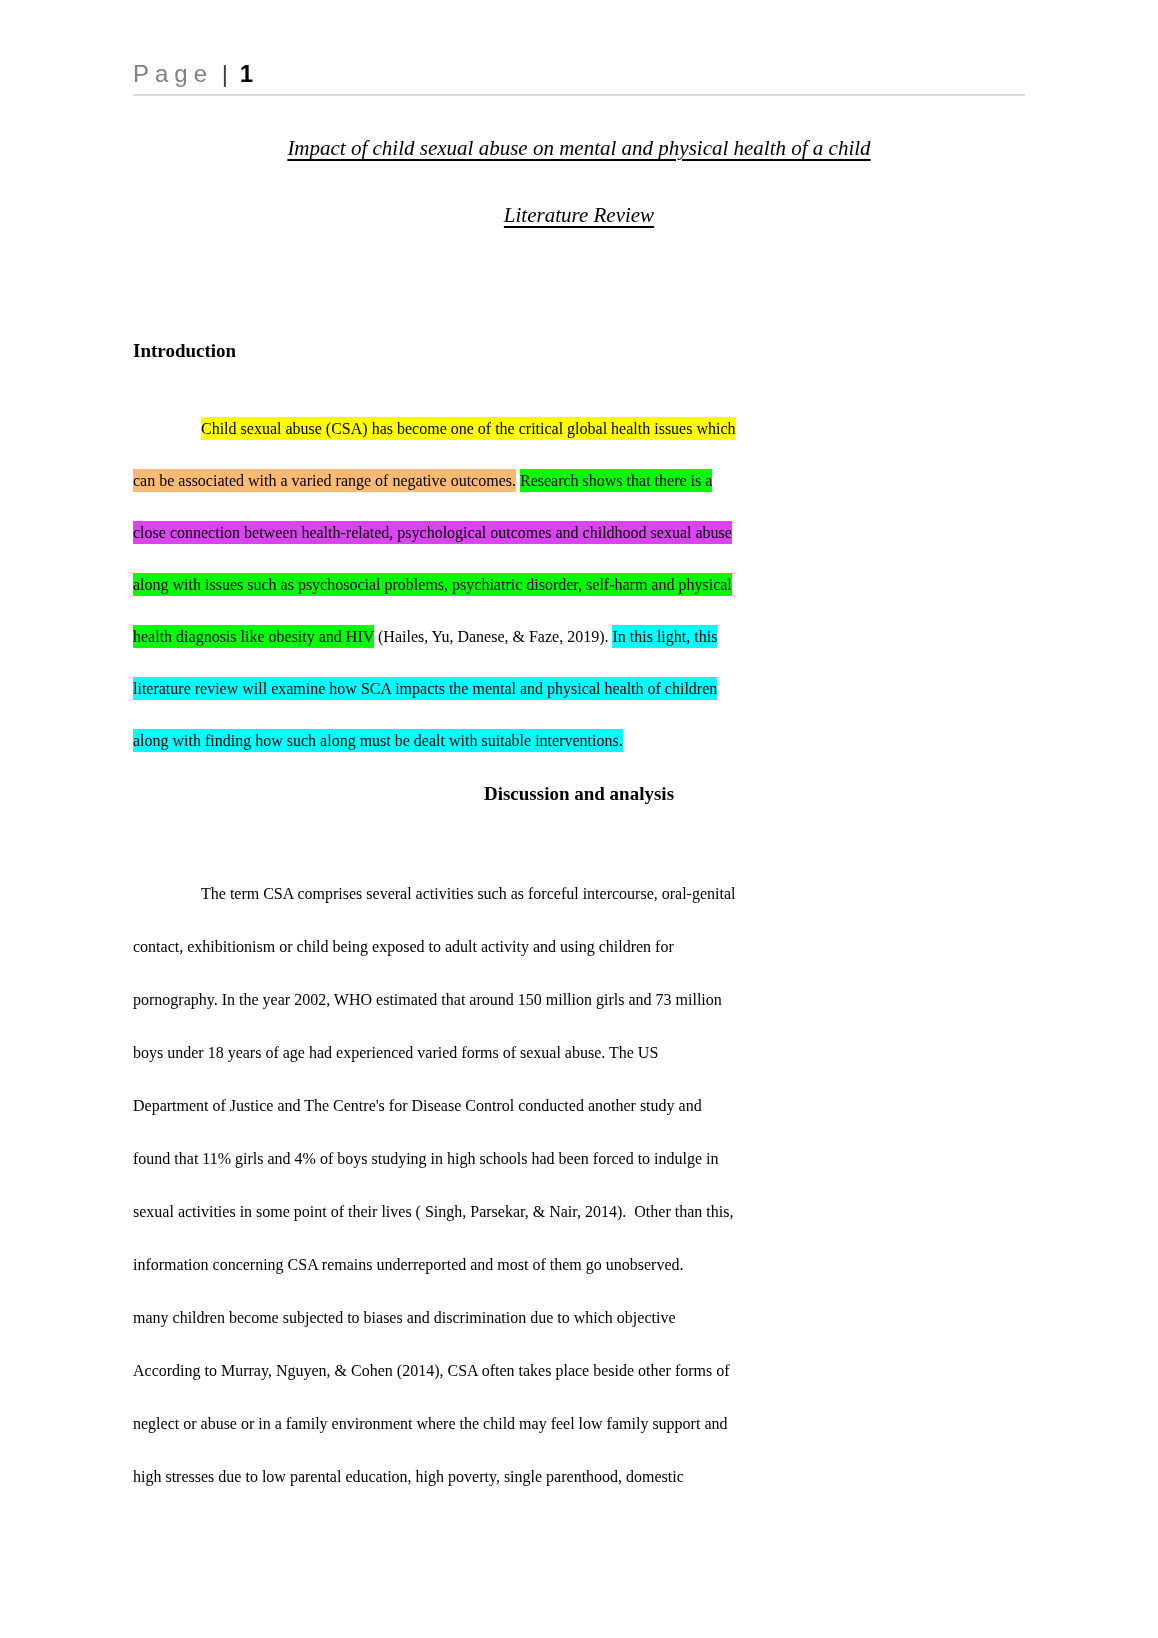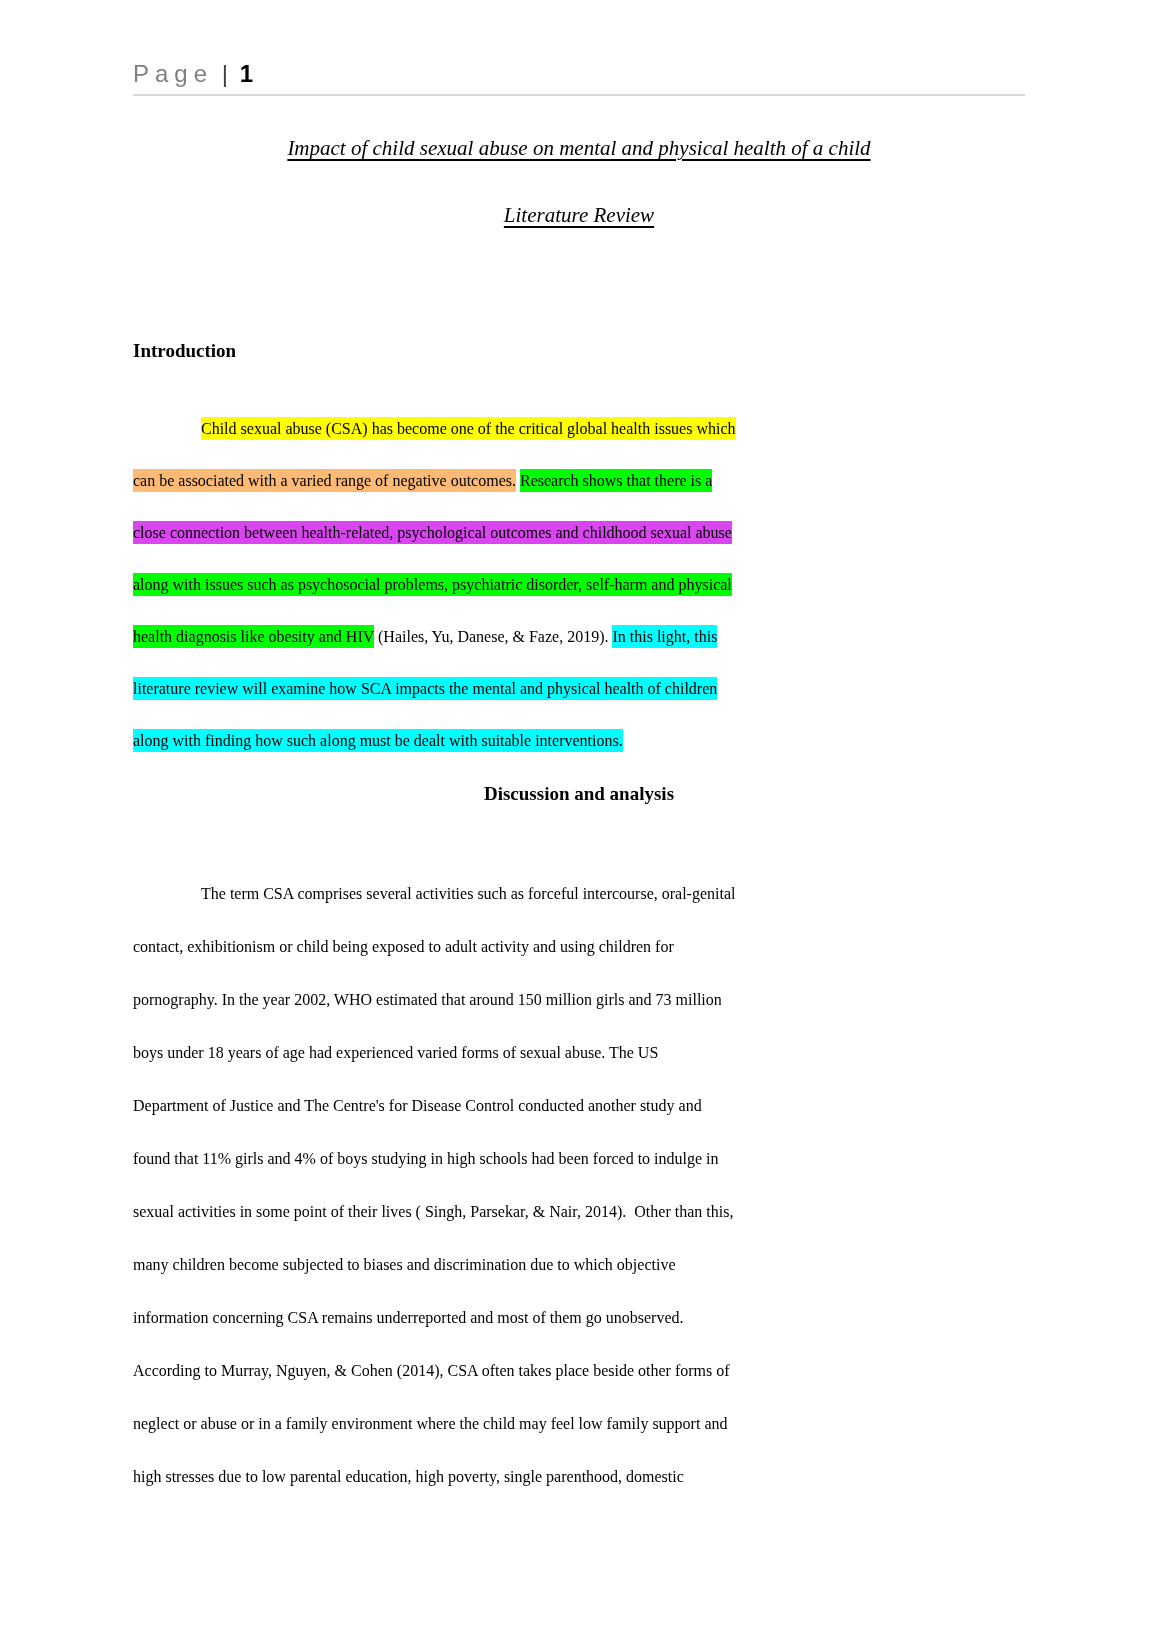--- a/index.html
+++ b/index.html
@@ -101,21 +101,21 @@
     <div class="section-heading h-disc">Discussion and analysis</div>
 
     <div class="para para2">
         <div class="line indent"><span>The term CSA comprises several activities such as forceful intercourse, oral-genital</span></div>
         <div class="line"><span>contact, exhibitionism or child being exposed to adult activity and using children for</span></div>
         <div class="line"><span>pornography. In the year 2002, WHO estimated that around 150 million girls and 73 million</span></div>
         <div class="line"><span>boys under 18 years of age had experienced varied forms of sexual abuse. The US</span></div>
         <div class="line"><span>Department of Justice and The Centre's for Disease Control conducted another study and</span></div>
         <div class="line"><span>found that 11% girls and 4% of boys studying in high schools had been forced to indulge in</span></div>
         <div class="line"><span>sexual activities in some point of their lives ( Singh, Parsekar, &amp; Nair, 2014).  Other than this,</span></div>
+        <div class="line"><span>information concerning CSA remains underreported and most of them go unobserved.</span></div>
         <div class="line"><span>many children become subjected to biases and discrimination due to which objective</span></div>
-        <div class="line"><span>information concerning CSA remains underreported and most of them go unobserved.</span></div>
         <div class="line"><span>According to Murray, Nguyen, &amp; Cohen (2014), CSA often takes place beside other forms of</span></div>
         <div class="line"><span>neglect or abuse or in a family environment where the child may feel low family support and</span></div>
         <div class="line"><span>high stresses due to low parental education, high poverty, single parenthood, domestic</span></div>
       </div>
 
   </div>
 </div>
 
 </body></html>

